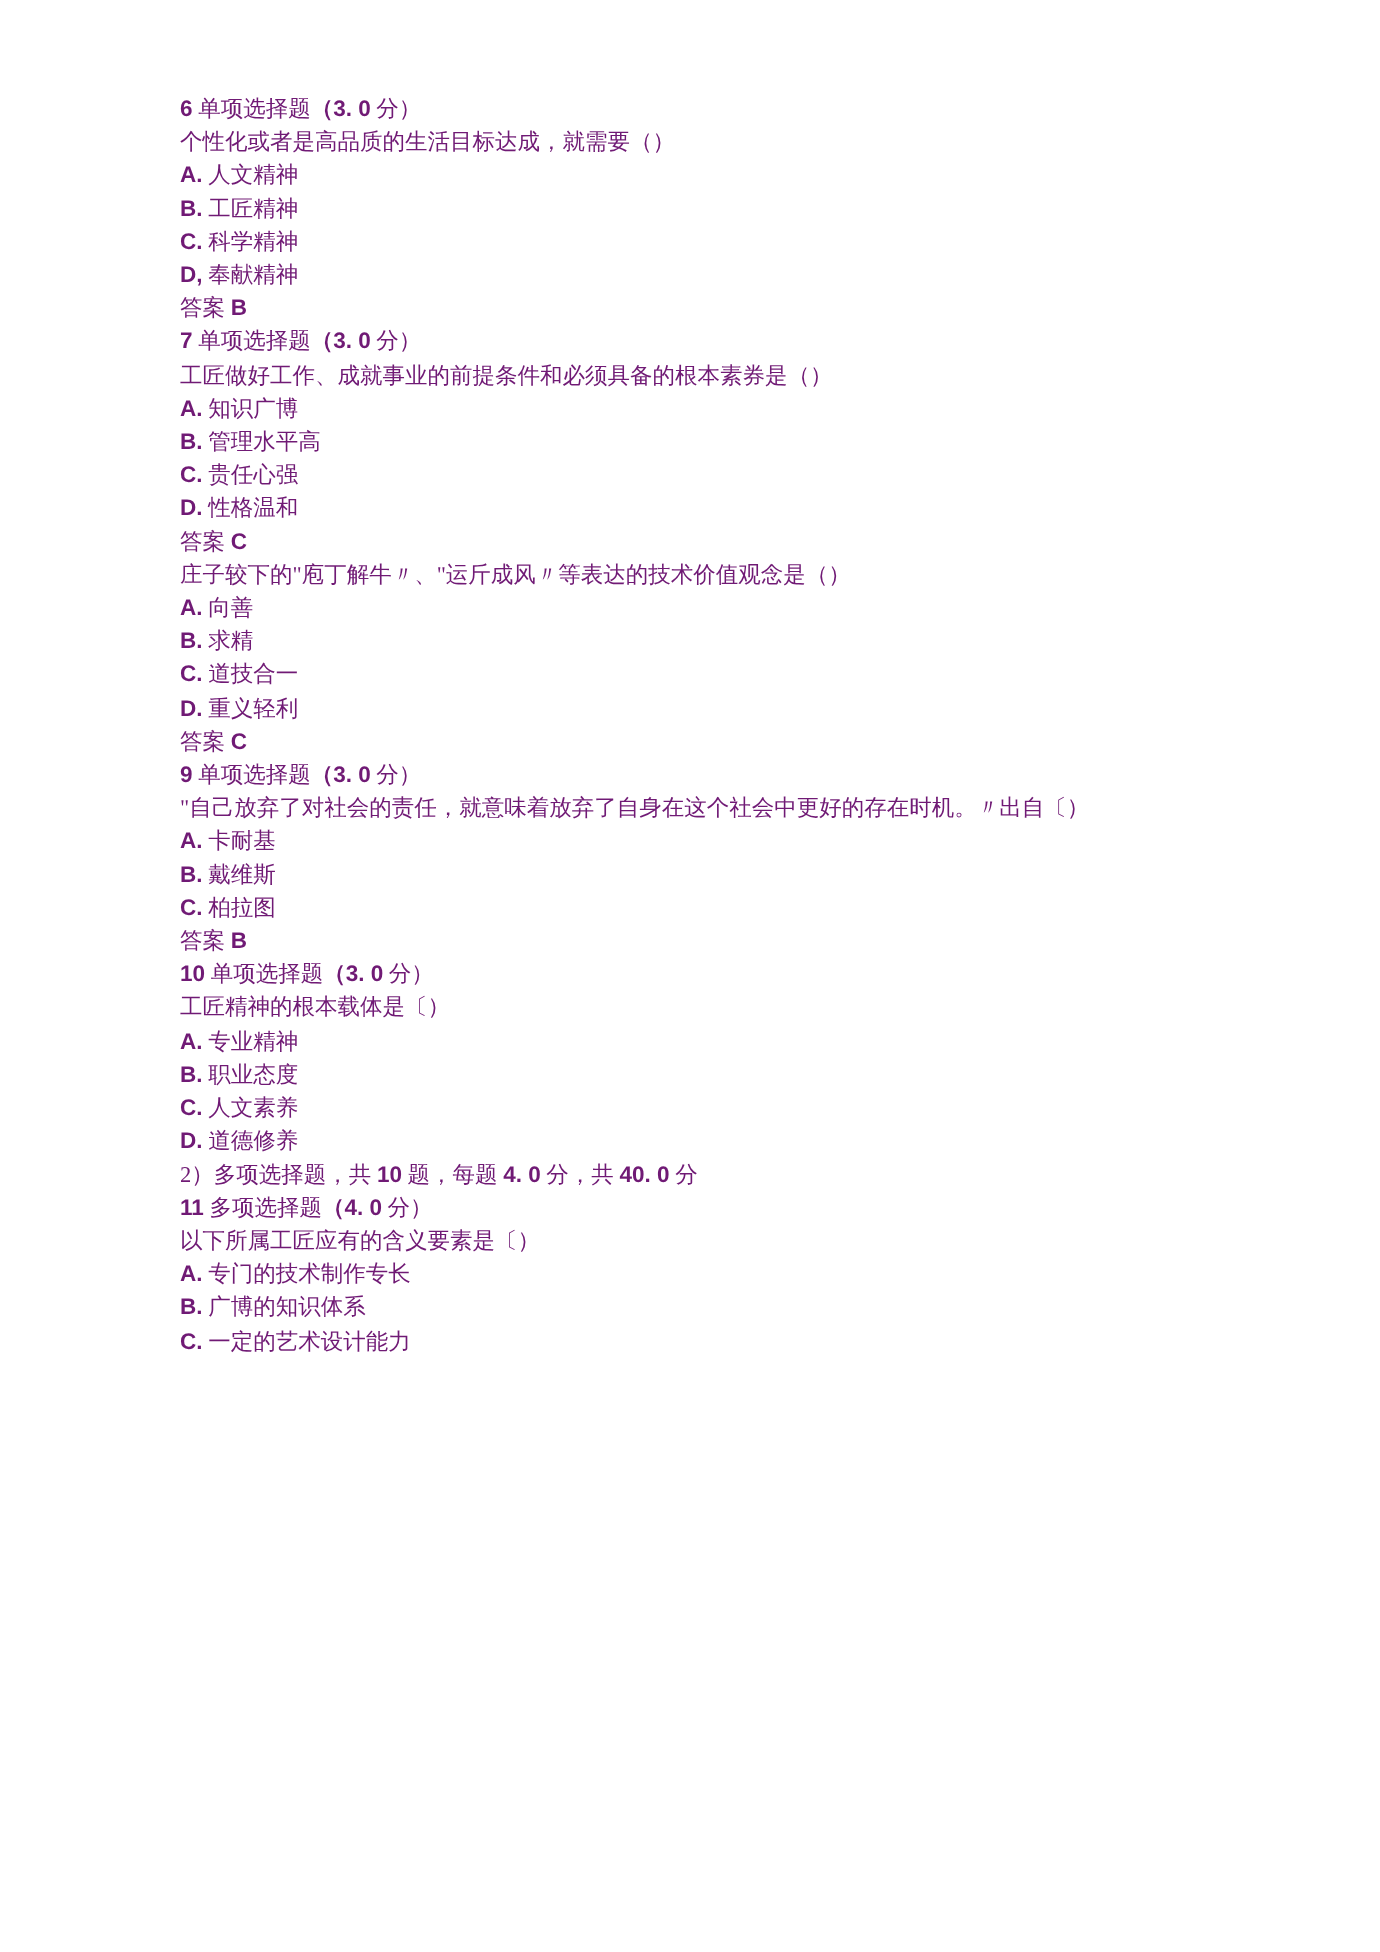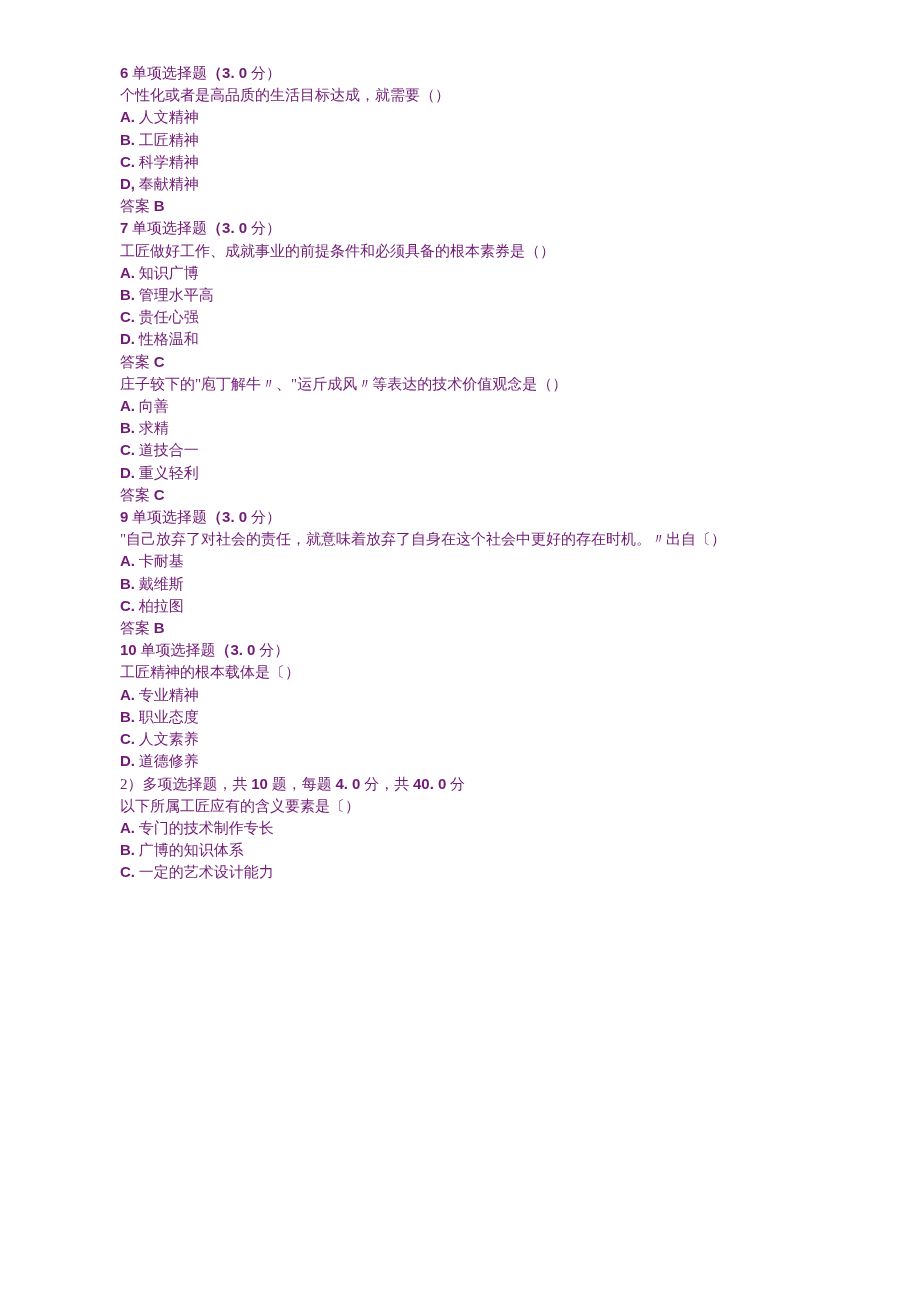--- a/index.html
+++ b/index.html
@@ -65,18 +65,19 @@
 
   <div class="line"><span class="bold">10</span><span> 单项选择题</span><span class="bold-cn">（</span><span class="bold">3. 0</span><span> 分）</span></div>
   <div class="line">工匠精神的根本载体是〔）</div>
   <div class="line"><span class="bold">A.</span><span> 专业精神</span></div>
   <div class="line"><span class="bold">B.</span><span> 职业态度</span></div>
   <div class="line"><span class="bold">C.</span><span> 人文素养</span></div>
   <div class="line"><span class="bold">D.</span><span> 道德修养</span></div>
 
   <div class="line"><span>2）多项选择题，共 </span><span class="bold">10</span><span> 题，每题 </span><span class="bold">4. 0</span><span> 分，共 </span><span class="bold">40. 0</span><span> 分</span></div>
 
+  <div class="line"><span class="bold">11</span><span> 多项选择题</span><span class="bold-cn">（</span><span class="bold">4. 0</span><span> 分）</span></div>
   <div class="line">以下所属工匠应有的含义要素是〔）</div>
   <div class="line"><span class="bold">A.</span><span> 专门的技术制作专长</span></div>
   <div class="line"><span class="bold">B.</span><span> 广博的知识体系</span></div>
   <div class="line"><span class="bold">C.</span><span> 一定的艺术设计能力</span></div>
 
 </div>
 
 </body></html>

